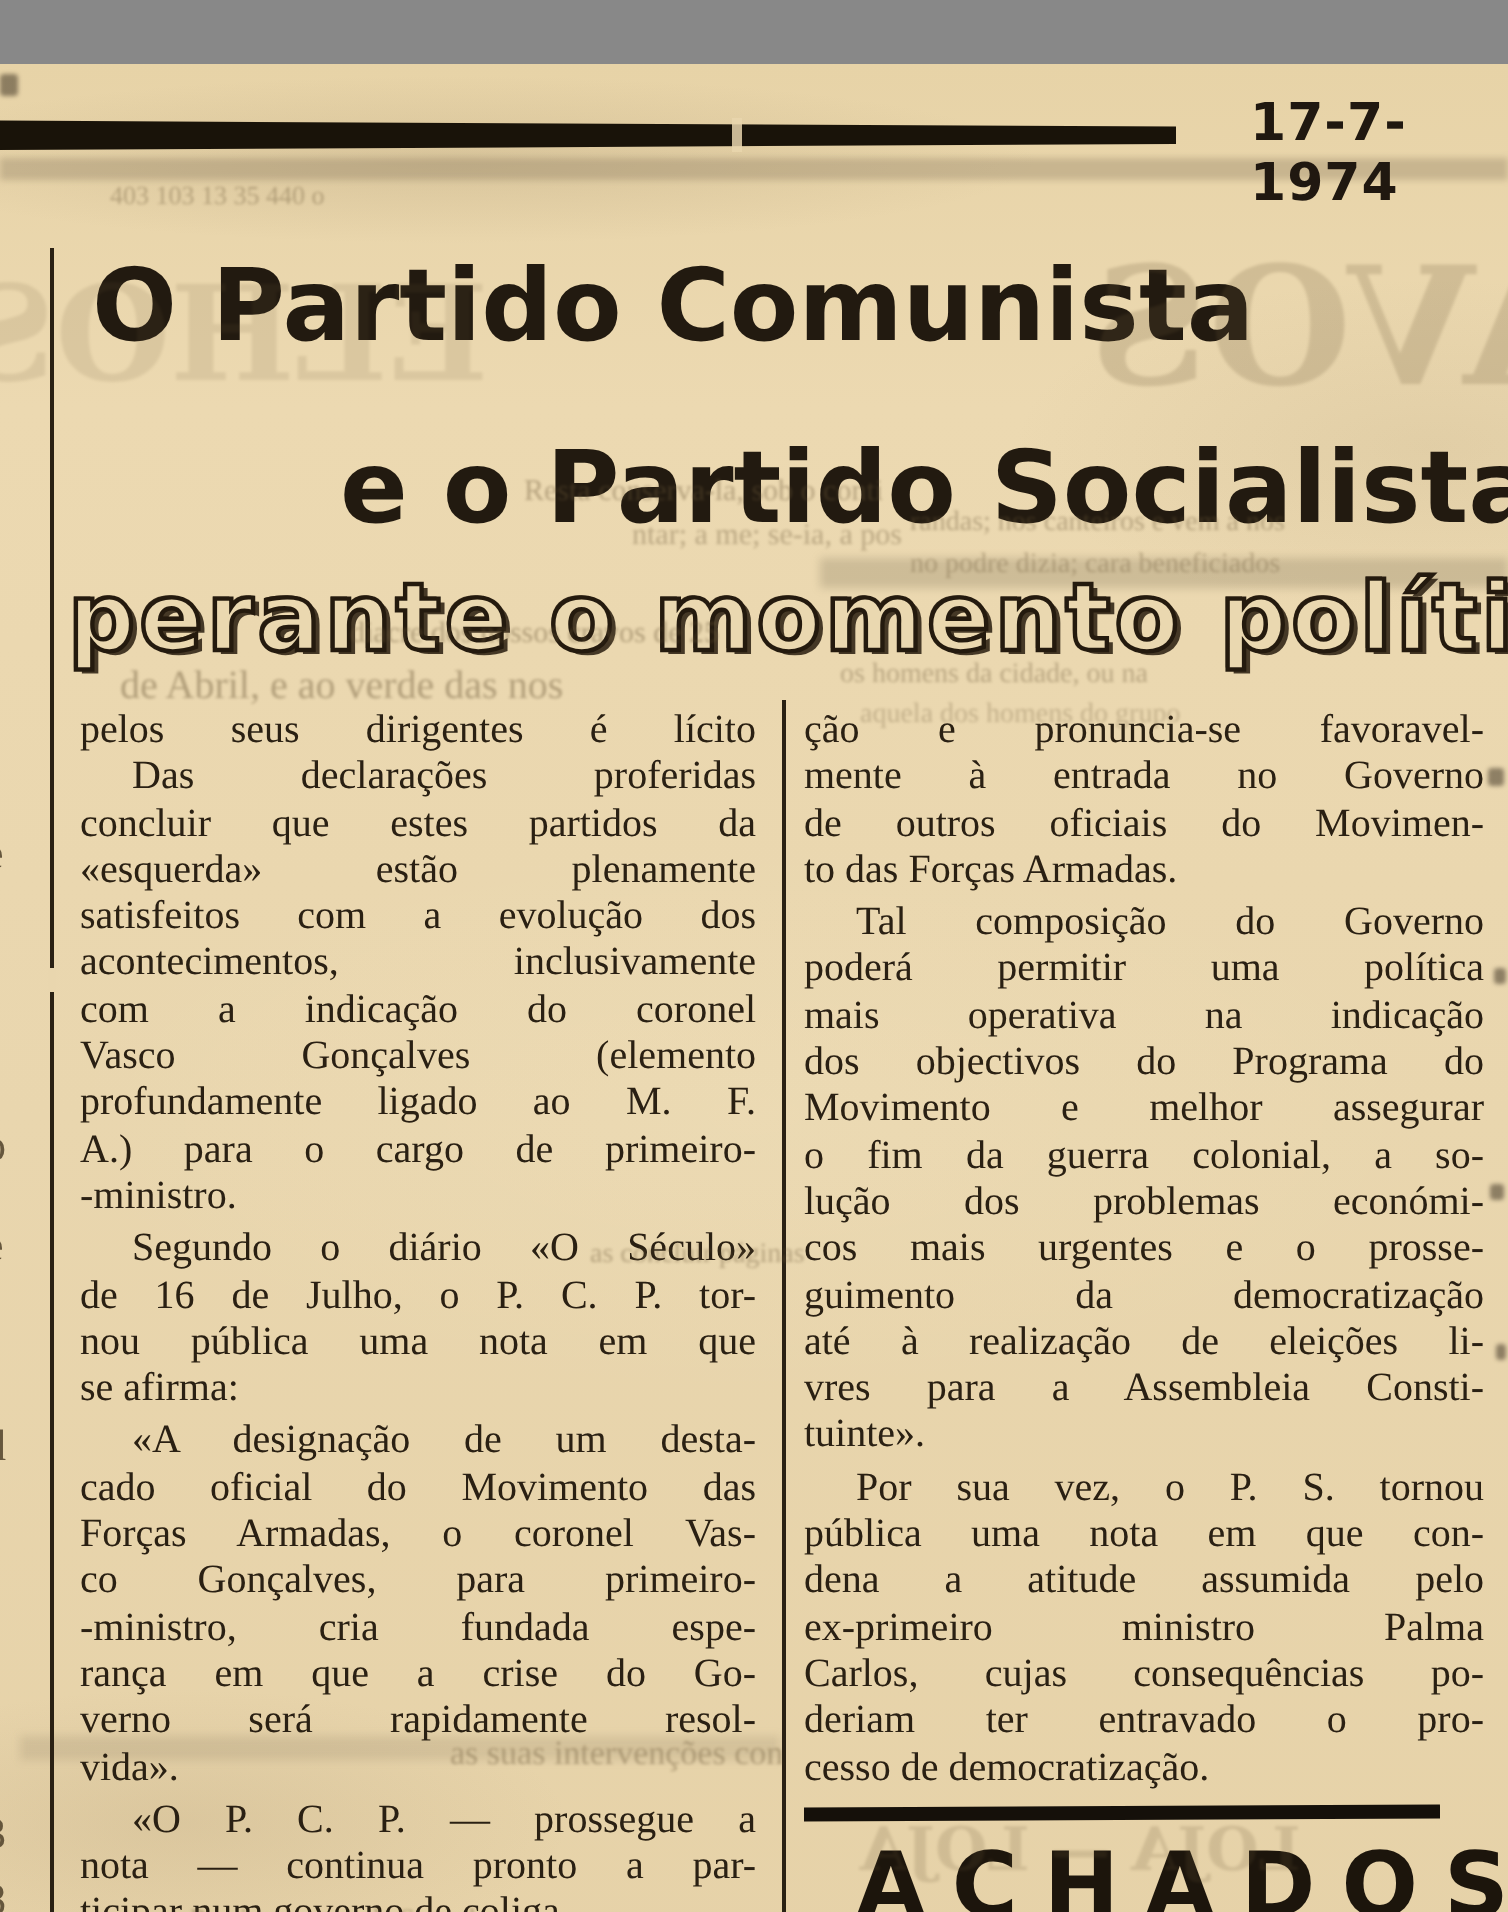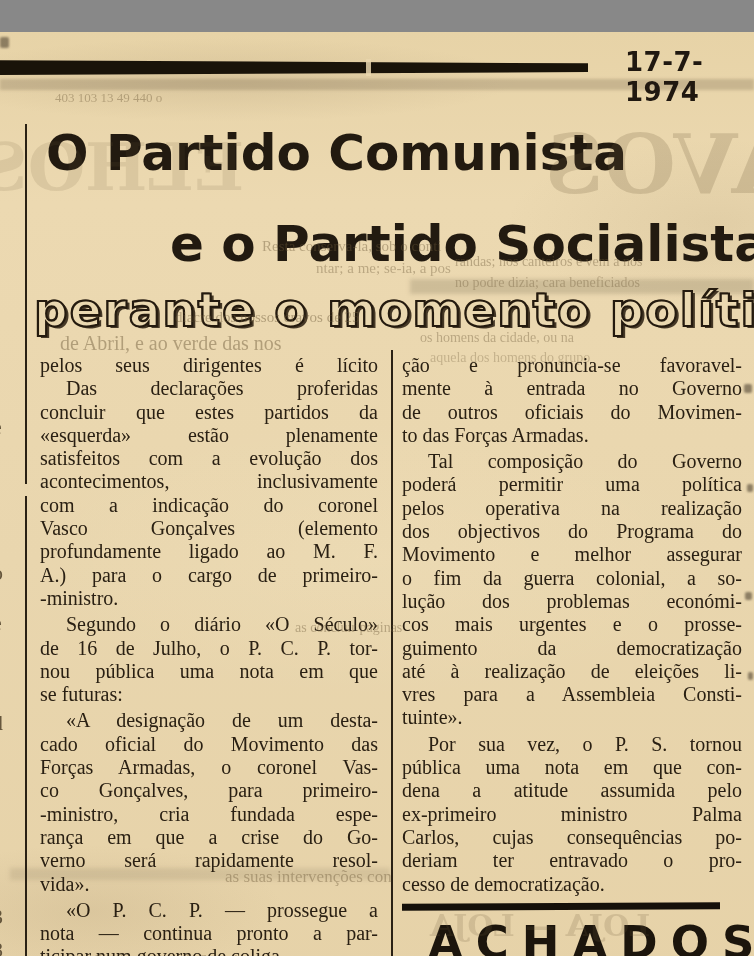--- a/index.html
+++ b/index.html
@@ -91,21 +91,21 @@
         <div class="tline j">com a indicação do coronel</div>
         <div class="tline j">Vasco Gonçalves (elemento</div>
         <div class="tline j">profundamente ligado ao M. F.</div>
         <div class="tline j">A.) para o cargo de primeiro-</div>
         <div class="tline">-ministro.</div>
       </div>
       <div class="para">
         <div class="tline j ind">Segundo o diário «O Século»</div>
         <div class="tline j">de 16 de Julho, o P. C. P. tor-</div>
         <div class="tline j">nou pública uma nota em que</div>
-        <div class="tline">se futuras:</div>
+        <div class="tline">se afirma:</div>
       </div>
       <div class="para">
         <div class="tline j ind">«A designação de um desta-</div>
         <div class="tline j">cado oficial do Movimento das</div>
         <div class="tline j">Forças Armadas, o coronel Vas-</div>
         <div class="tline j">co Gonçalves, para primeiro-</div>
         <div class="tline j">-ministro, cria fundada espe-</div>
         <div class="tline j">rança em que a crise do Go-</div>
         <div class="tline j">verno será rapidamente resol-</div>
         <div class="tline">vida».</div>
@@ -119,21 +119,21 @@
   <div class="col col-right">
       <div class="para">
         <div class="tline j">ção e pronuncia-se favoravel-</div>
         <div class="tline j">mente à entrada no Governo</div>
         <div class="tline j">de outros oficiais do Movimen-</div>
         <div class="tline">to das Forças Armadas.</div>
       </div>
       <div class="para">
         <div class="tline j ind">Tal composição do Governo</div>
         <div class="tline j">poderá permitir uma política</div>
-        <div class="tline j">pelos operativa na realização</div>
+        <div class="tline j">mais operativa na indicação</div>
         <div class="tline j">dos objectivos do Programa do</div>
         <div class="tline j">Movimento e melhor assegurar</div>
         <div class="tline j">o fim da guerra colonial, a so-</div>
         <div class="tline j">lução dos problemas económi-</div>
         <div class="tline j">cos mais urgentes e o prosse-</div>
         <div class="tline j">guimento da democratização</div>
         <div class="tline j">até à realização de eleições li-</div>
         <div class="tline j">vres para a Assembleia Consti-</div>
         <div class="tline">tuinte».</div>
       </div>
@@ -148,21 +148,21 @@
       </div>
     </div>
 
   <div class="abs achados-rule"></div>
   <div class="abs achados">ACHADOS</div>
   <div class="abs bottom-rule"></div>
 
   <div class="abs" id="ghost-layer" style="left:0;top:0;width:754px;height:956px;pointer-events:none;">
       <span class="ghost mirror bold" style="left: 545px; top: 84px; font-size: 82px; opacity: 0.2;">CRAVOS</span>
       <span class="ghost mirror bold" style="left: -20px; top: 96px; font-size: 66px; opacity: 0.13;">ELHOS</span>
-      <span class="ghost" style="left: 55px; top: 58px; font-size: 13px; opacity: 0.4;">403 103 13 49 440 o</span>
+      <span class="ghost" style="left: 55px; top: 58px; font-size: 13px; opacity: 0.4;">403 103 13 35 440 o</span>
       <span class="ghost" style="left: 262px; top: 206px; font-size: 15px; opacity: 0.42;">Resta conserva-la, sob o conti</span>
       <span class="ghost" style="left: 316px; top: 228px; font-size: 15px; opacity: 0.38;">ntar; a me; se-ia, a pos</span>
       <span class="ghost" style="left: 455px; top: 222px; font-size: 14px; opacity: 0.4;">randas; nos canteiros e vem a nos</span>
       <span class="ghost" style="left: 455px; top: 243px; font-size: 14px; opacity: 0.36;">no podre dizia; cara beneficiados</span>
       <span class="ghost" style="left: 175px; top: 277px; font-size: 15px; opacity: 0.45;">diacre dos nossos cravos de 25</span>
       <span class="ghost" style="left: 60px; top: 300px; font-size: 20px; opacity: 0.45;">de Abril, e ao verde das nos</span>
       <span class="ghost" style="left: 420px; top: 298px; font-size: 14px; opacity: 0.38;">os homens da cidade, ou na</span>
       <span class="ghost" style="left: 430px; top: 318px; font-size: 14px; opacity: 0.3;">aquela dos homens do grupo</span>
       <span class="ghost" style="left: 295px; top: 588px; font-size: 14px; opacity: 0.4;">as concluir páginas</span>
       <span class="ghost" style="left: 225px; top: 835px; font-size: 17px; opacity: 0.4;">as suas intervenções con</span>

